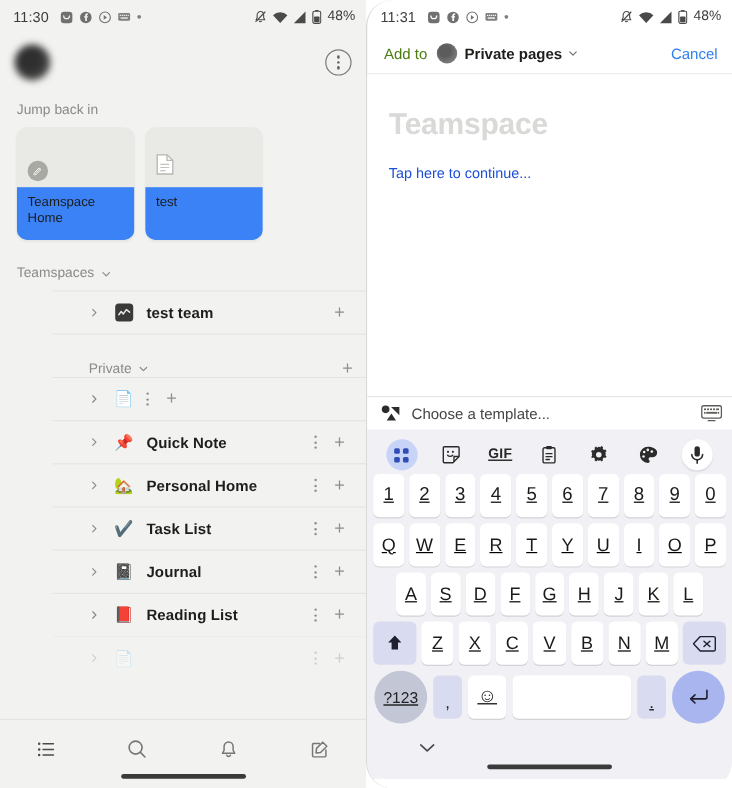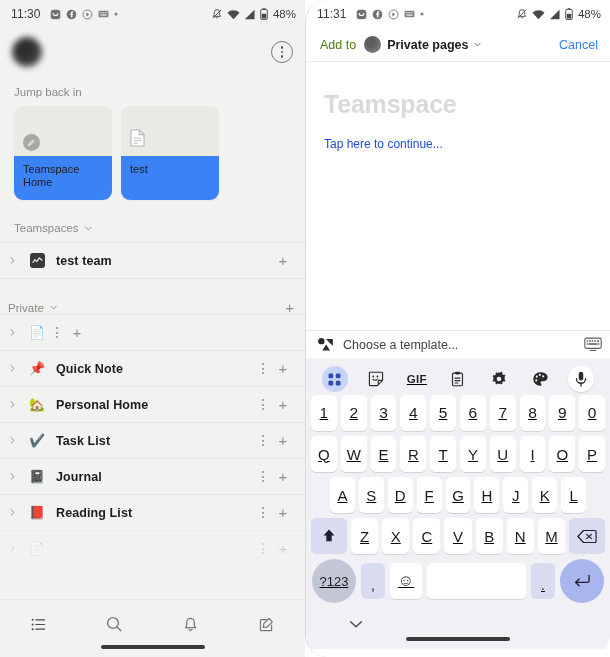--- a/index.html
+++ b/index.html
@@ -68,22 +68,22 @@
     font-size:11px; color:#1c1c1b; line-height:13px; font-weight:400;
     white-space:pre-line; overflow:hidden;
   }
   .circ-icon {
     width:17px;height:17px;border-radius:50%;background:#a9a9a4;
     display:flex;align-items:center;justify-content:center;
   }
 
   
   .row {
-    height:36px; display:flex; align-items:center; padding:0 11px 0 8px;
-    gap:0; border-top:1px solid #e4e4e1; position:relative;
+    height:36px; display:flex; align-items:center; padding:0 11px 0 30px;
+    gap:0; border-top:1px solid #e4e4e1; position:relative;margin-left:44px;
   }
   .row.first { border-top:1px solid #e4e4e1; }
   .row-chev { width:18px; display:flex; align-items:center; justify-content:flex-start; }
   .row-emoji {
     width:22px; font-size:13px; display:flex; align-items:center; justify-content:center;
     line-height:1;
   }
   .row-label {
     flex:1; font-size:12.5px; color:#1d1d1b; padding-left:8px; letter-spacing:.1px;
   }

